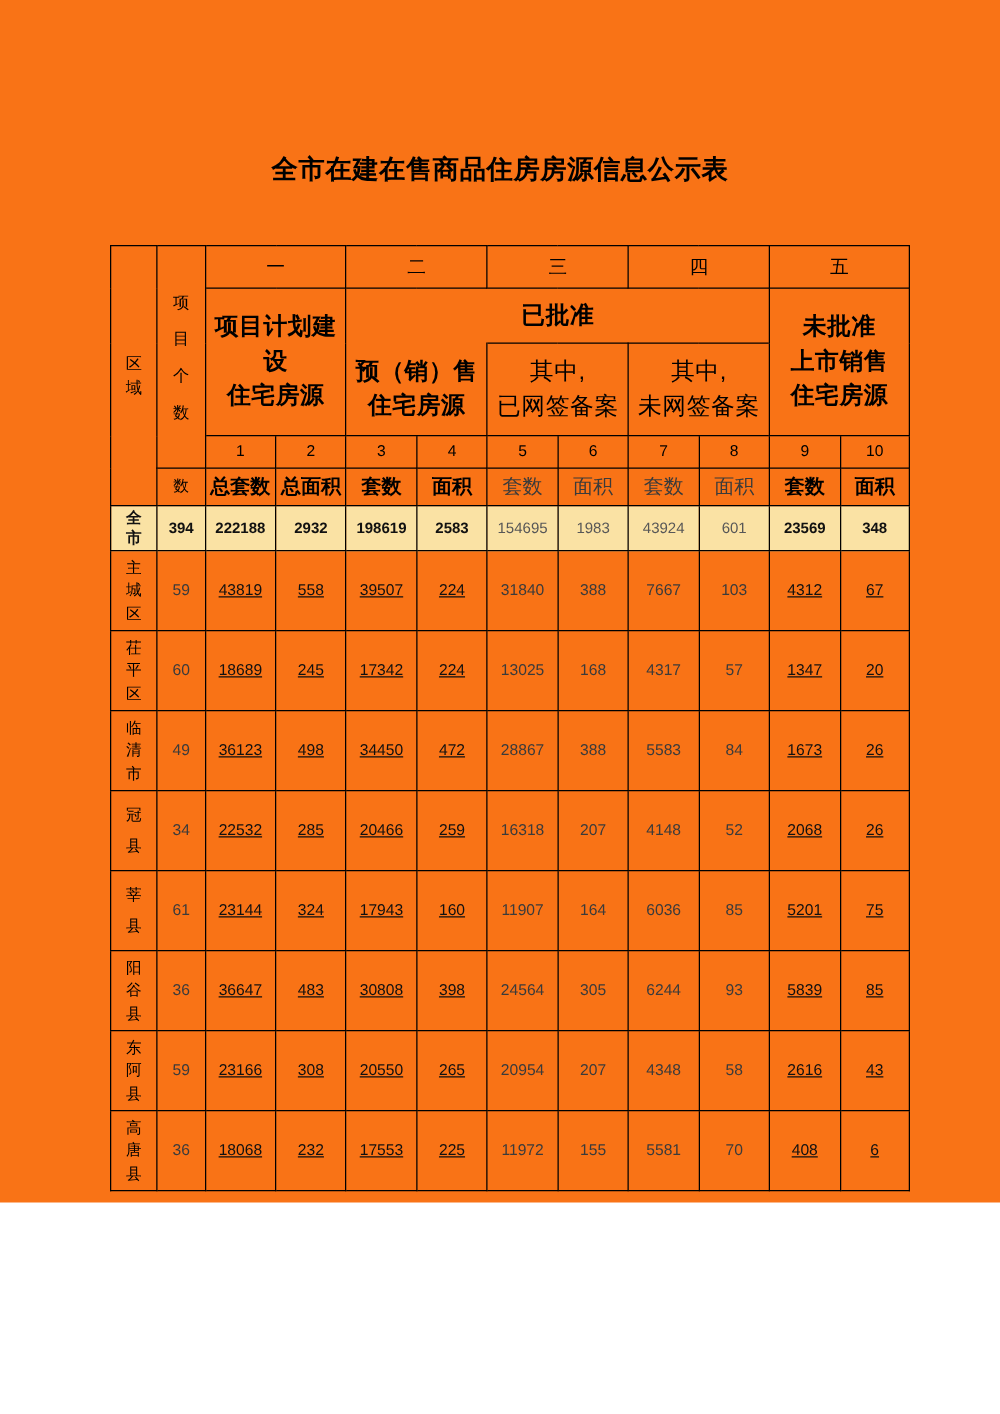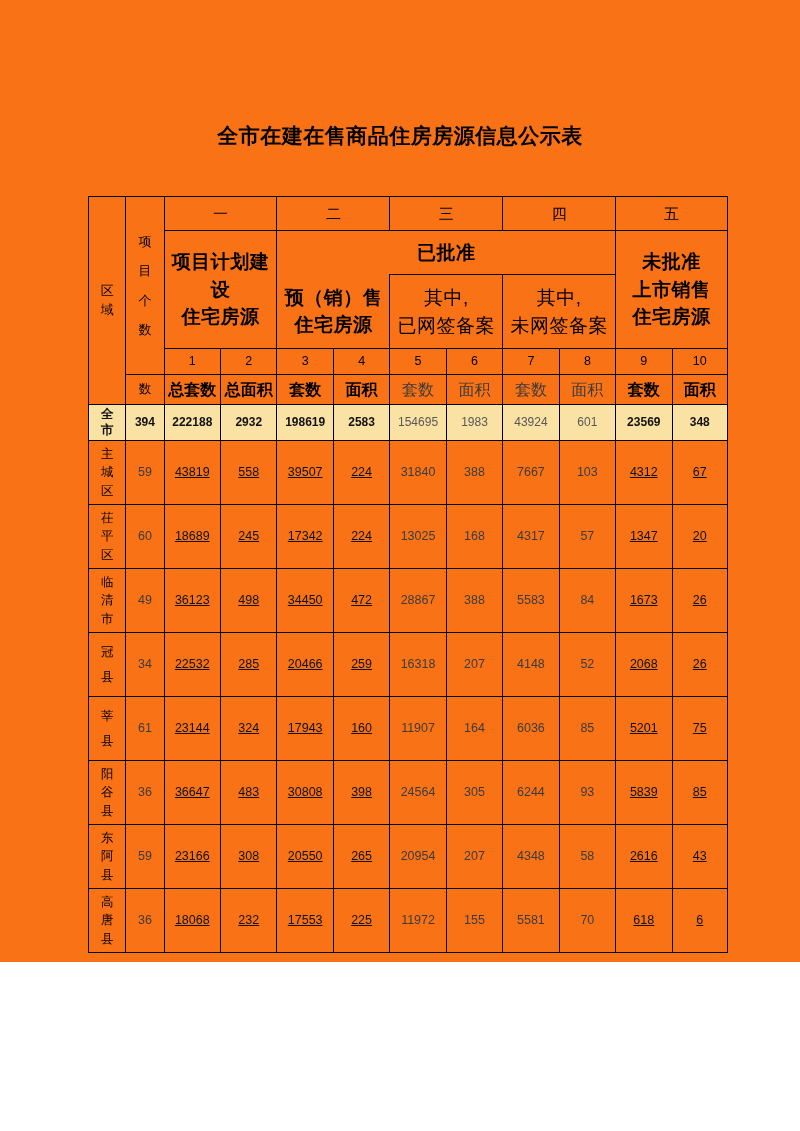--- a/index.html
+++ b/index.html
@@ -375,20 +375,20 @@
           </td>
         <td class="num">36</td>
         <td class="num dark">18068</td>
         <td class="num dark">232</td>
         <td class="num dark">17553</td>
         <td class="num dark">225</td>
         <td class="num">11972</td>
         <td class="num">155</td>
         <td class="num">5581</td>
         <td class="num">70</td>
-        <td class="num dark">618</td>
+        <td class="num dark">408</td>
         <td class="num dark">6</td>
       </tr>
       </tbody>
   </table>
 
   <div class="footer">2 / 2</div>
 </div>
 
 </body></html>

